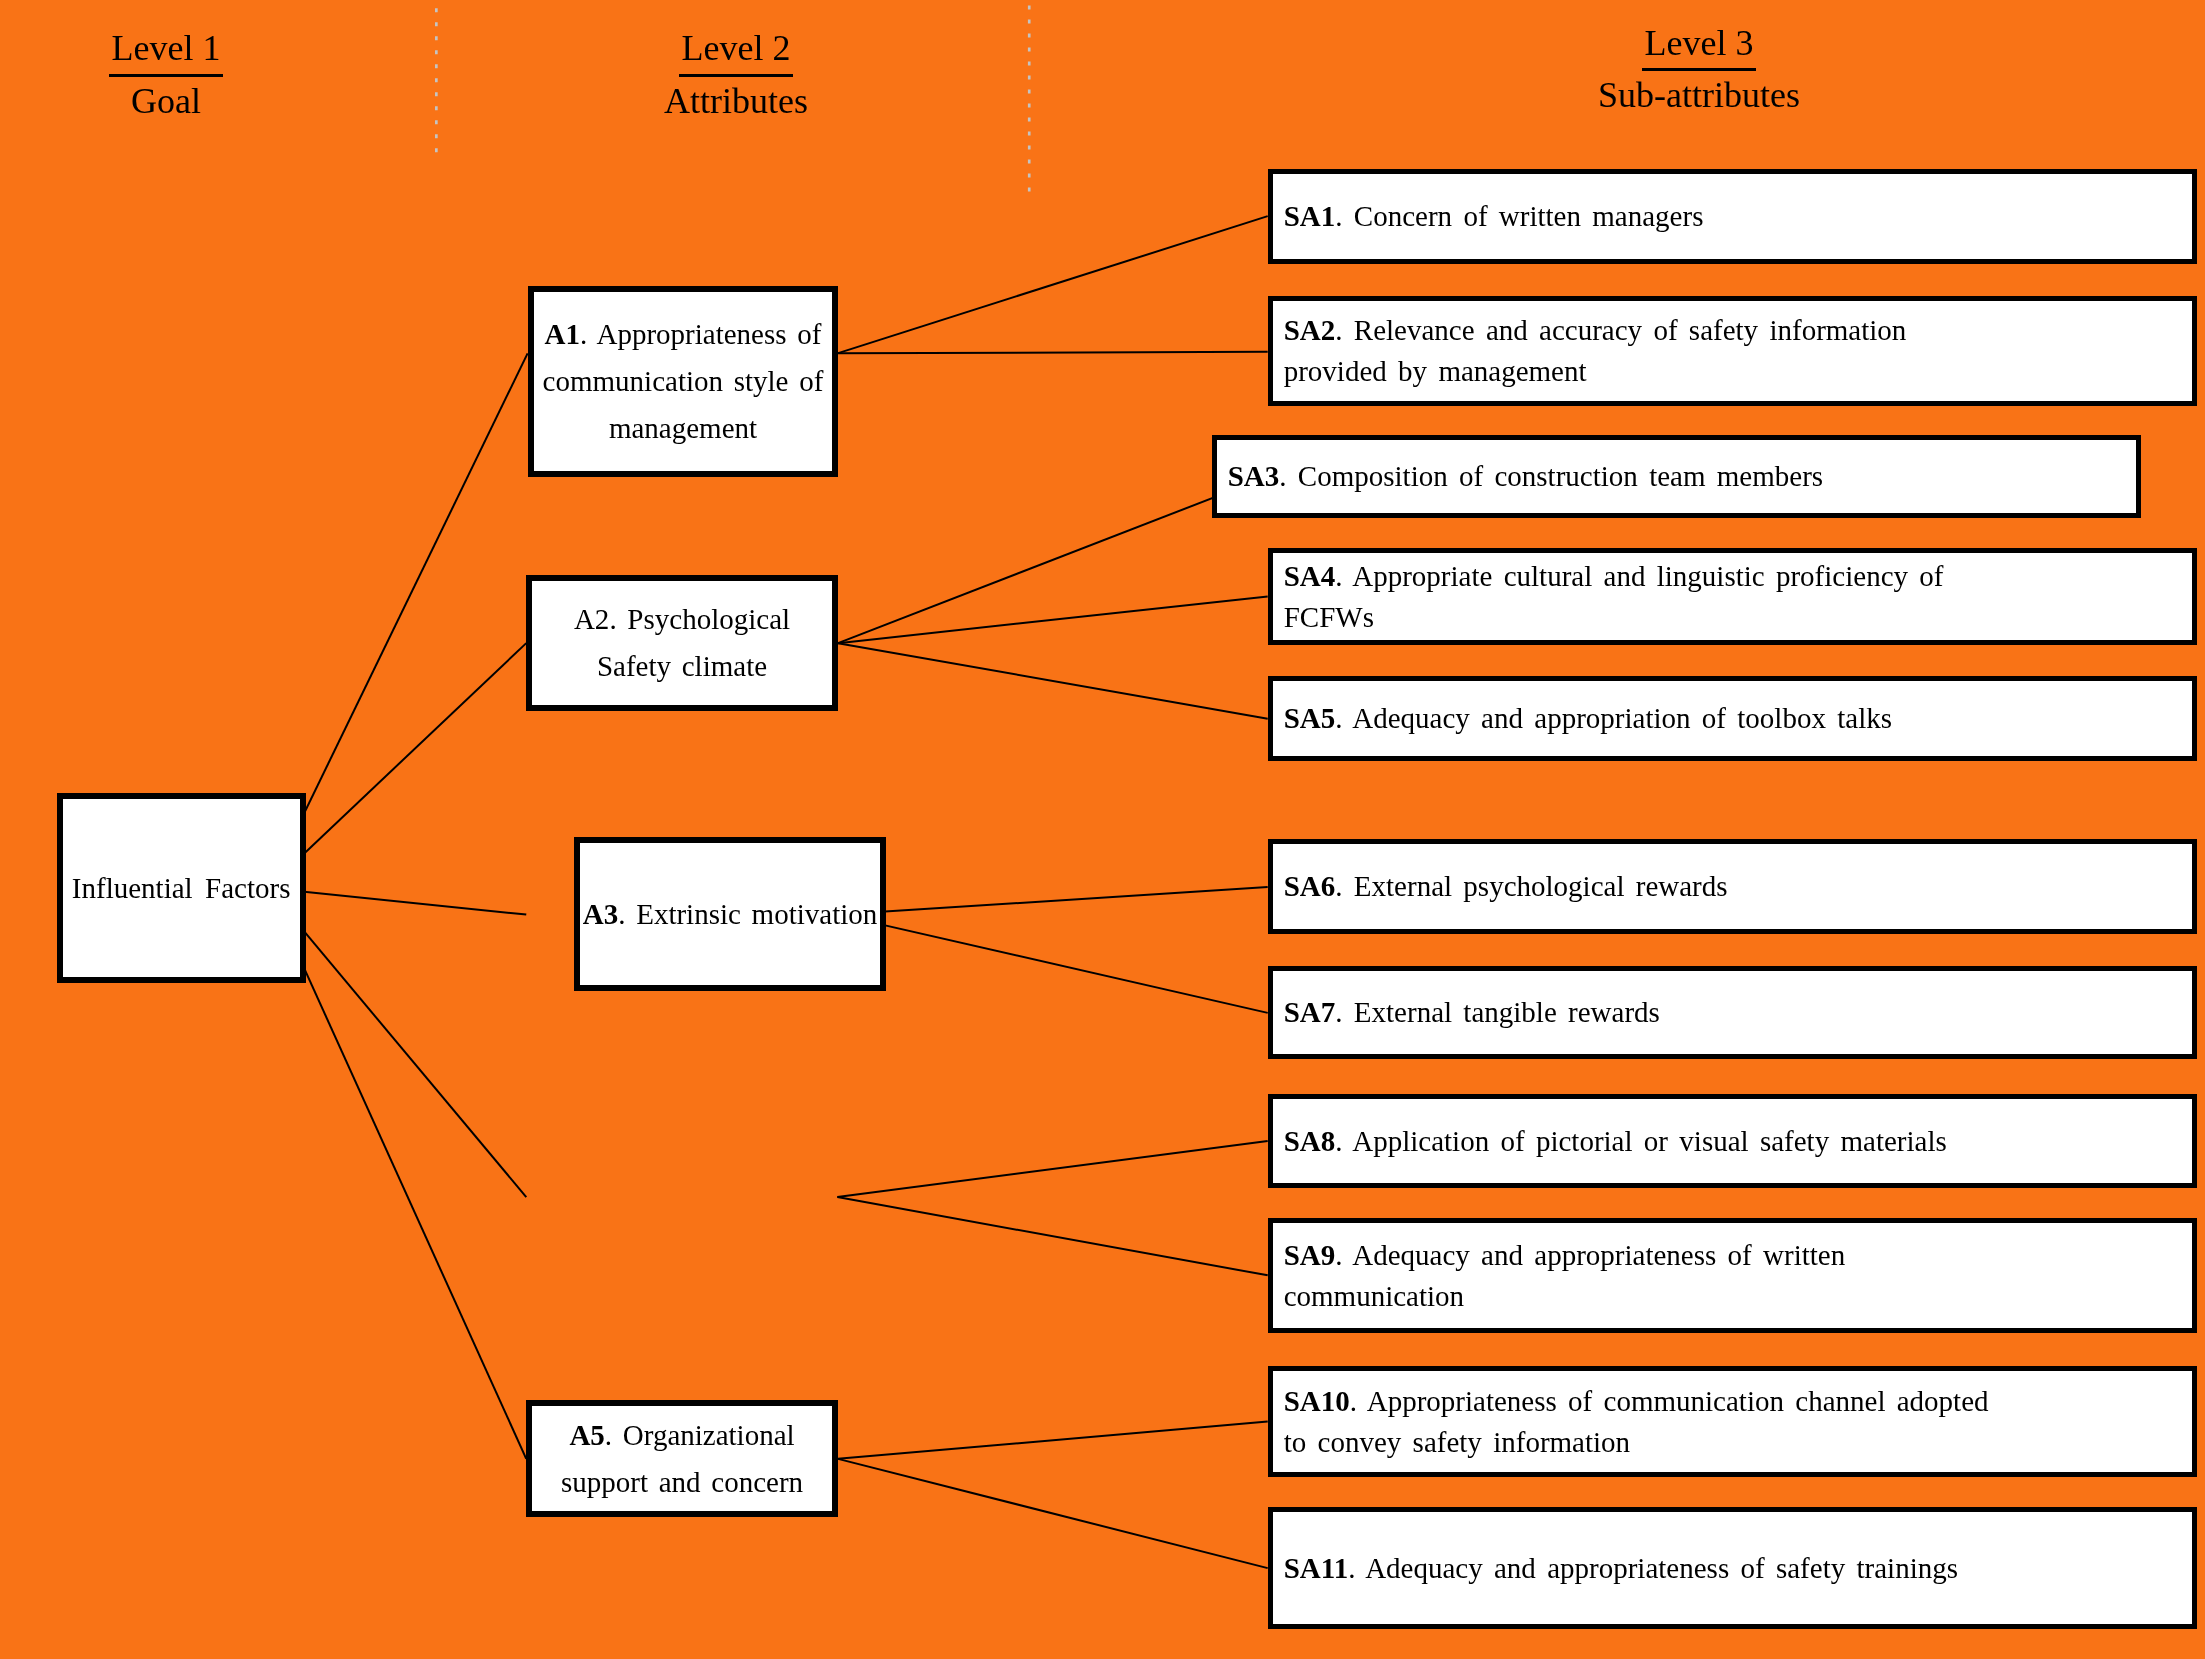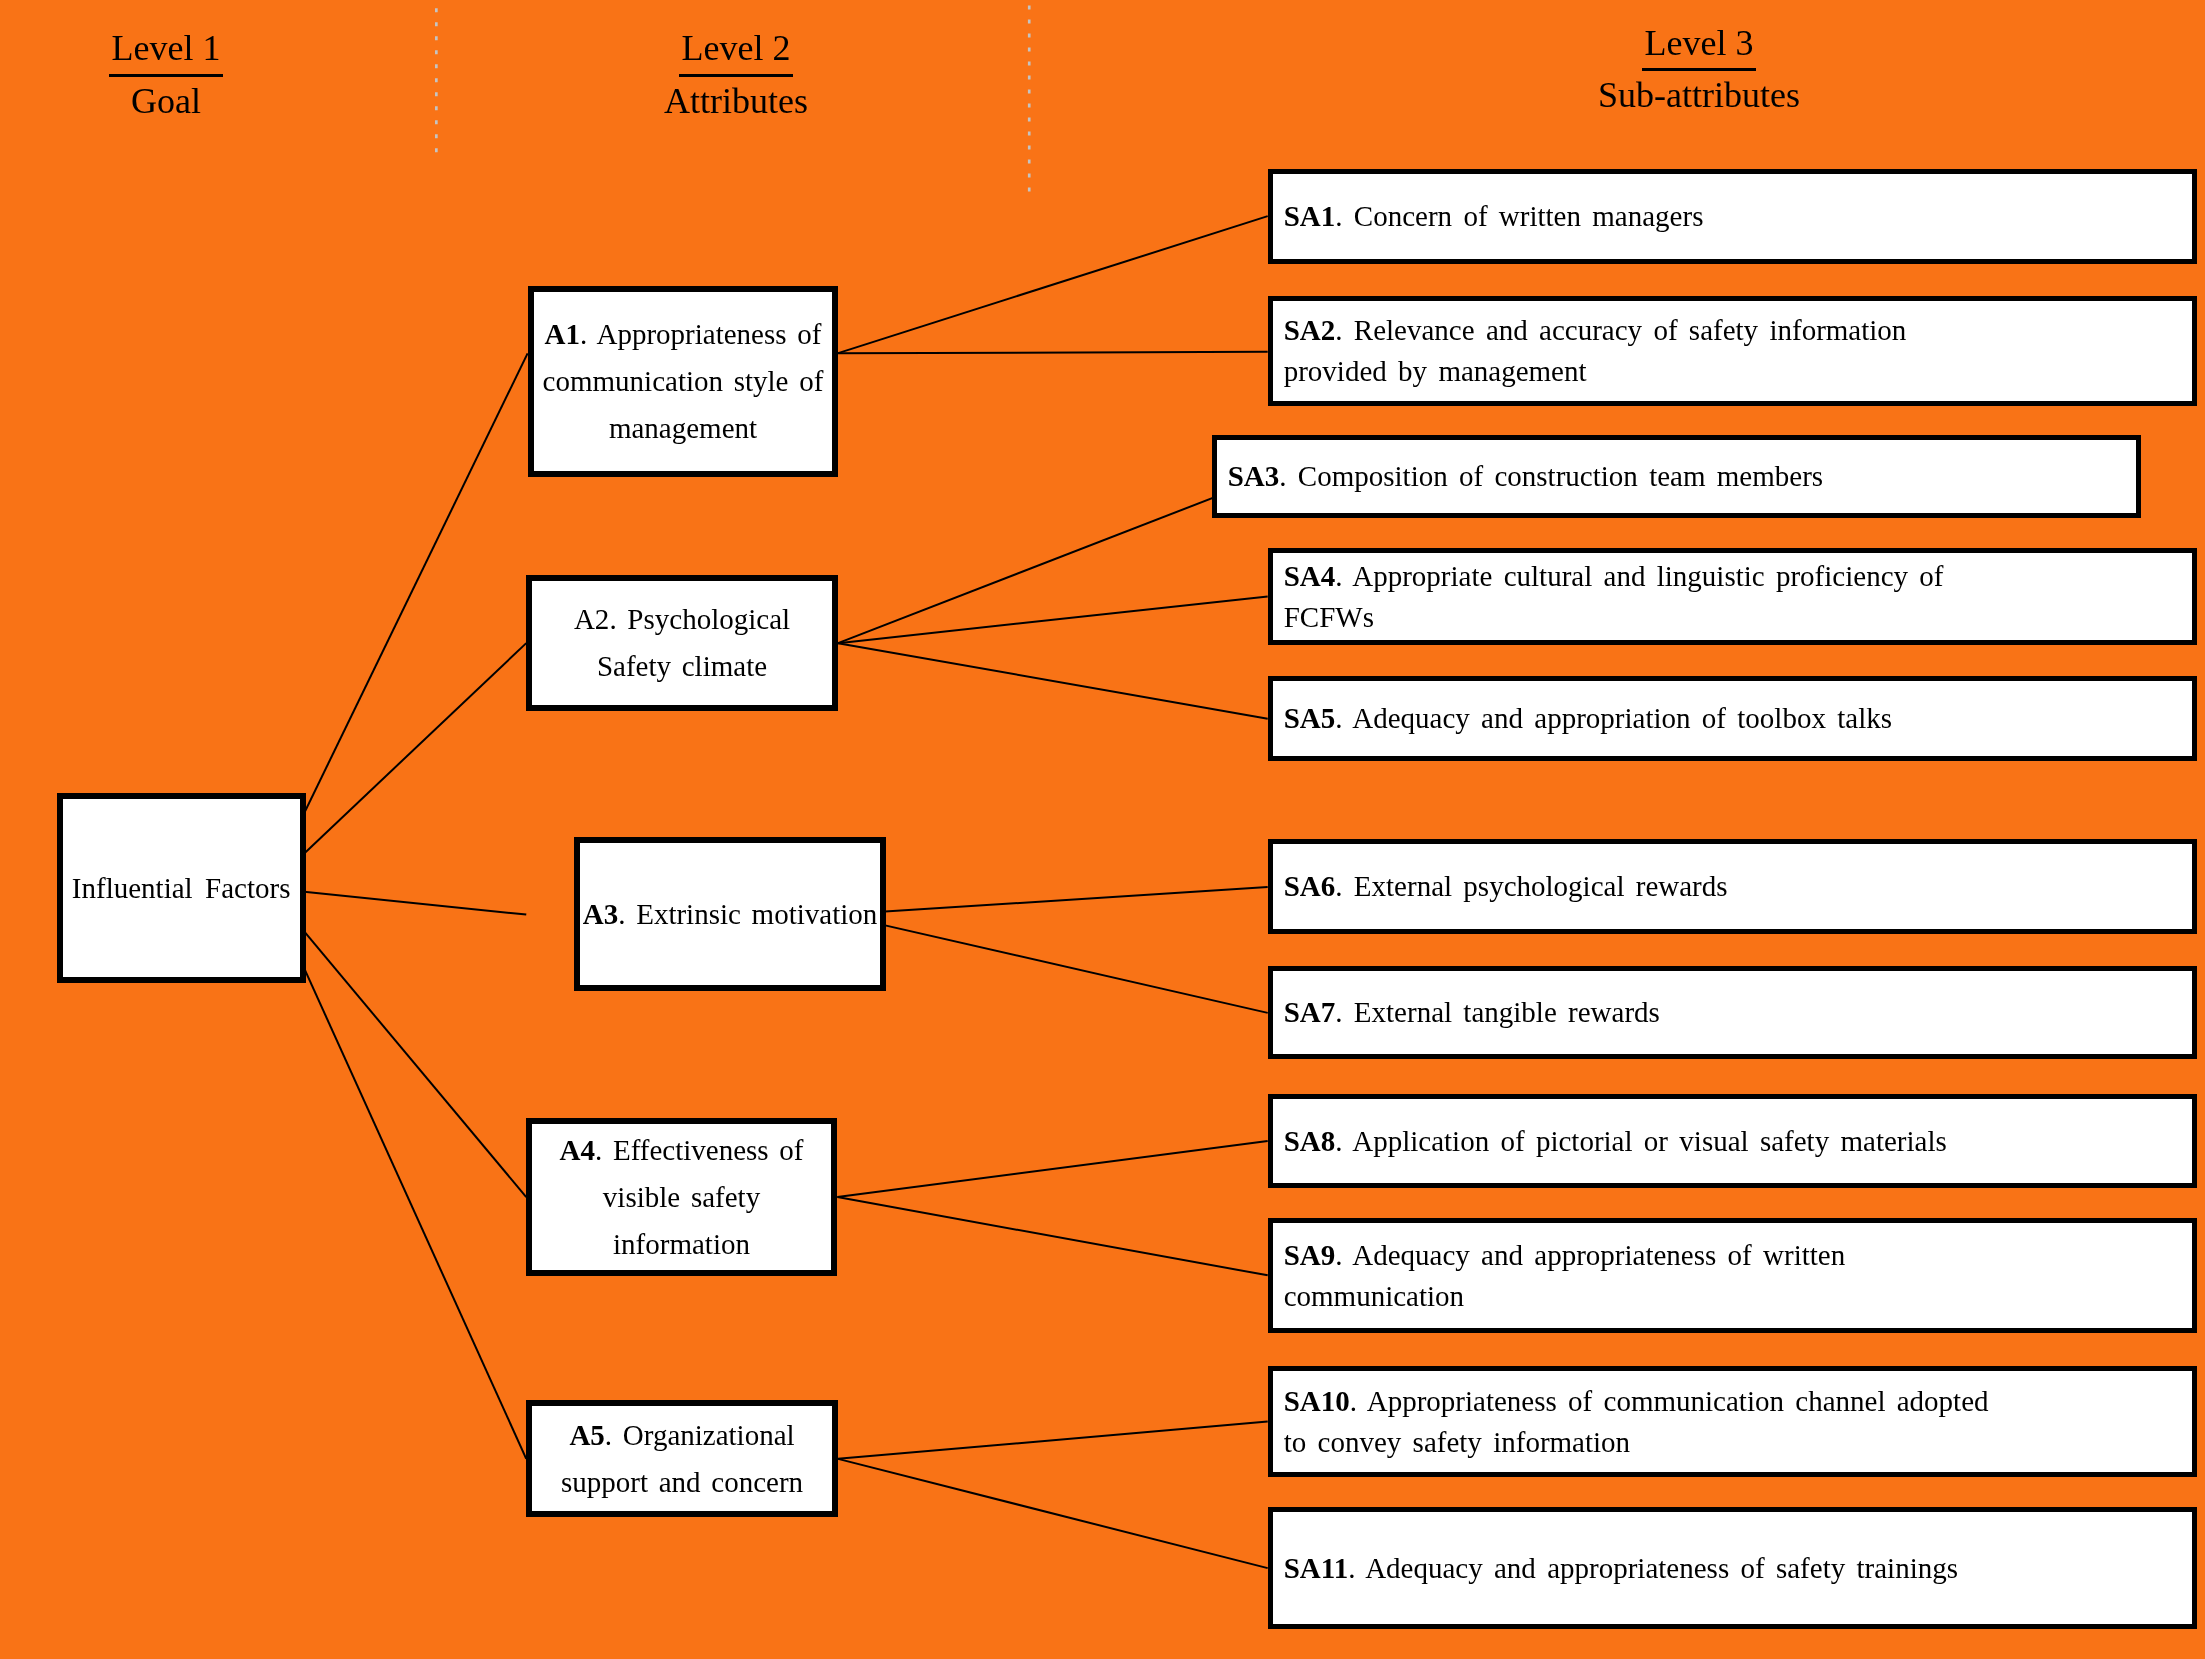--- a/index.html
+++ b/index.html
@@ -82,25 +82,20 @@
 
   <div class="box a-box" style="left:526px; top:575px; width:312px; height:136px;">
     <div class="aline"><span class="code">A2</span><span>. Psychological</span></div>
     <div class="aline">Safety climate</div>
   </div>
 
   <div class="box a-box" style="left:526px; top:837px; width:312px; height:154px;margin-left:48px;">
     <div class="aline"><span class="code bold">A3</span><span>. Extrinsic motivation</span></div>
   </div>
 
-  <div class="box a-box" style="left:526px; top:1118px; width:311px; height:158px;">
-    <div class="aline"><span class="code bold">A4</span><span>. Effectiveness of</span></div>
-    <div class="aline">visible safety</div>
-    <div class="aline">information</div>
-  </div>
 
   <div class="box a-box" style="left:526px; top:1400px; width:312px; height:117px;">
     <div class="aline"><span class="code bold">A5</span><span>. Organizational</span></div>
     <div class="aline">support and concern</div>
   </div>
 
   <div class="box sa-box" style="left:1268px; top:169px; width:929px; height:95px;">
     <div class="sa-line"><span class="code">SA1</span><span>. Concern of written managers</span></div>
   </div>
 

